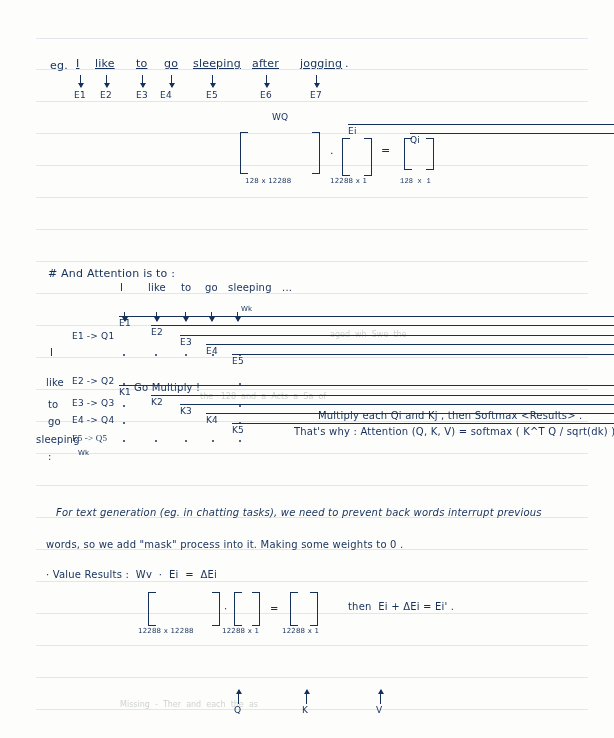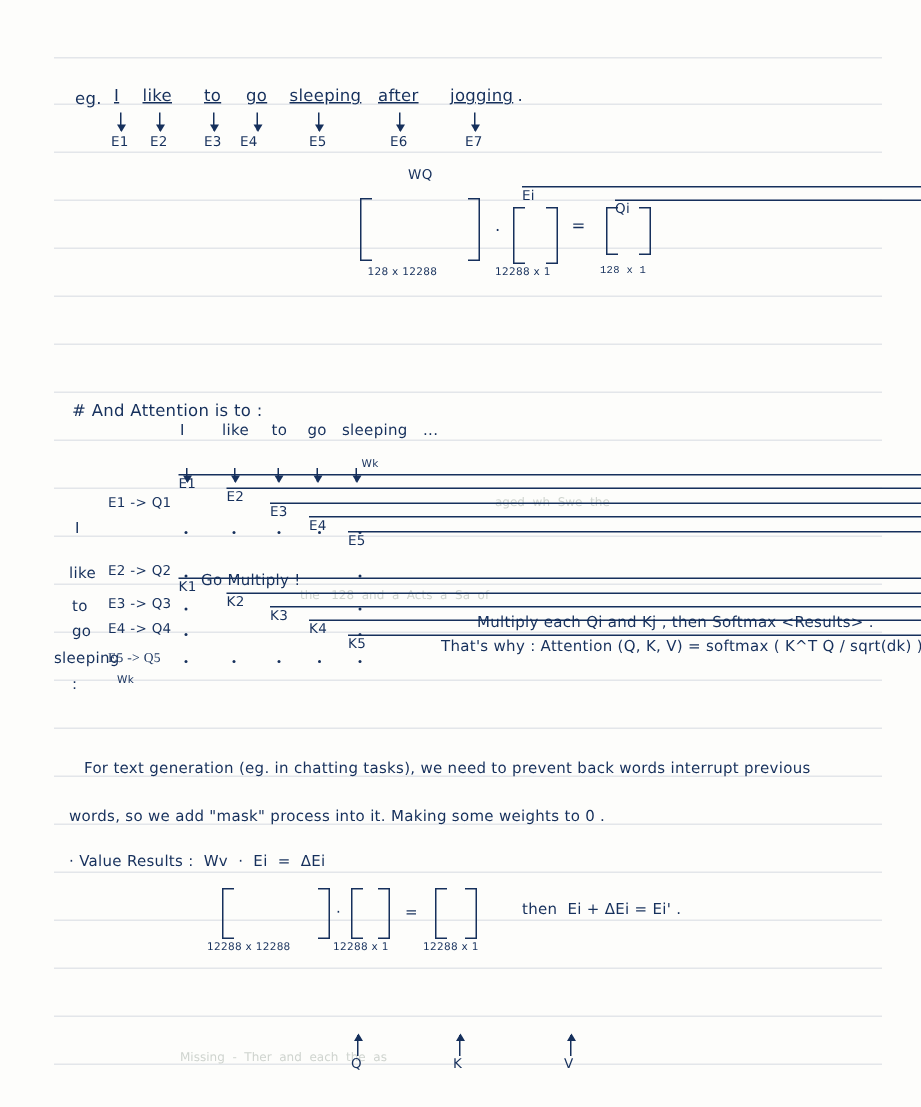--- a/index.html
+++ b/index.html
@@ -247,21 +247,21 @@
   <div class="dot" style="top:440px; left:185px;"></div>
   <div class="dot" style="top:440px; left:212px;"></div>
   <div class="dot" style="top:440px; left:239px;"></div>
 
   <div class="hand sz10" style="top:383px; left:134px;">Go Multiply !</div>
 
   <div class="hand sz10" style="top:380px; left:318px;margin-top:31px;">Multiply each Qi and Kj , then Softmax &lt;Results&gt; .</div>
 
   <div class="hand sz10" style="top:427px; left:294px;">That's why : Attention (Q, K, V) = softmax ( K^T Q / sqrt(dk) ) · V</div>
 
-  <div class="hand sz10" style="top:508px; left:56px;">For text generation (eg. in chatting tasks), we need to prevent back words interrupt previous</div>
+  <div class="hand sz10" style="top:508px; left:56px;font-style:italic;">For text generation (eg. in chatting tasks), we need to prevent back words interrupt previous</div>
   <div class="hand sz10" style="top:540px; left:46px;">words, so we add "mask" process into it. Making some weights to 0 .</div>
 
   <div class="hand sz10" style="top:570px; left:46px;">· Value Results :  Wv  ·  Ei  =  ΔEi</div>
 
   <div class="bracket" style="top:592px; left:148px; height:32px;"></div>
   <div class="bracketR" style="top:592px; left:212px; height:32px;"></div>
   <div class="hand sz7" style="top:628px; left:138px;">12288 x 12288</div>
 
   <div class="hand sz10" style="top:604px; left:224px;">·</div>
 

